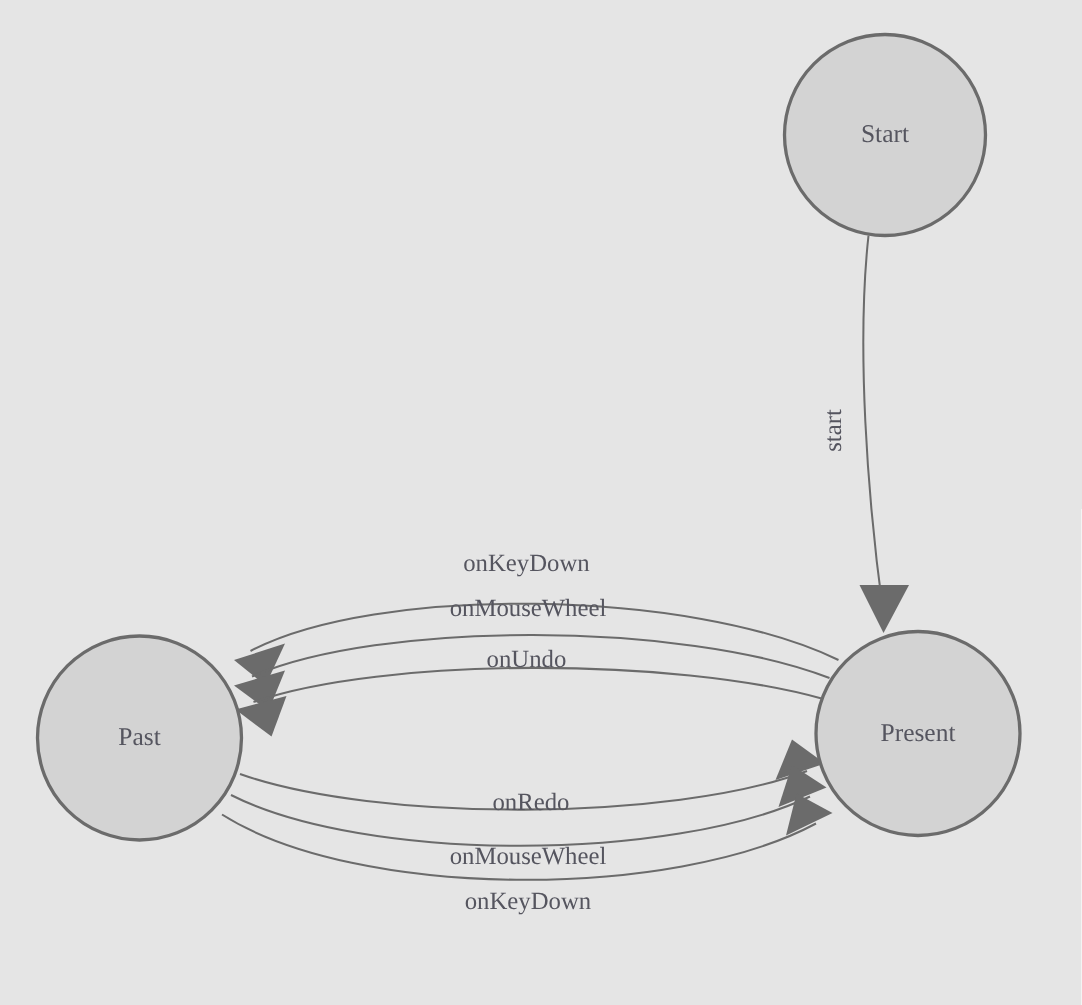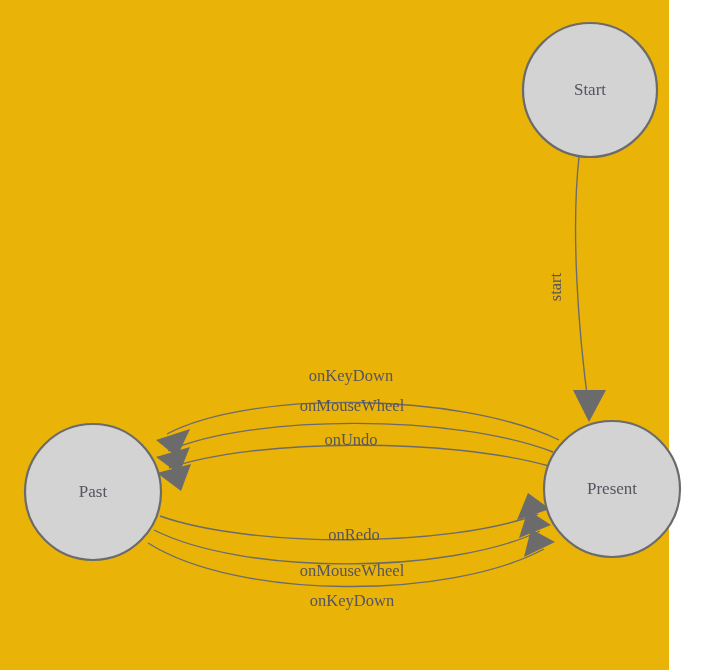--- a/index.html
+++ b/index.html
@@ -9,23 +9,23 @@
     background: #ffffff;
   }
   body {
     width: 721px;
     height: 670px;
     overflow: hidden;
     font-family: "Liberation Serif", "DejaVu Serif", serif;
   }
   #diagram-root {
     position: relative;
-    width: 669px;
+    width: 721px;
     height: 670px;
-    background: #eab308;
+    background: #e5e5e5;
   }
   svg#diagram-svg {
     position: absolute;
     top: 0;
     left: 0;
     width: 721px;
     height: 670px;
     display: block;
   }
   .node-circle {

